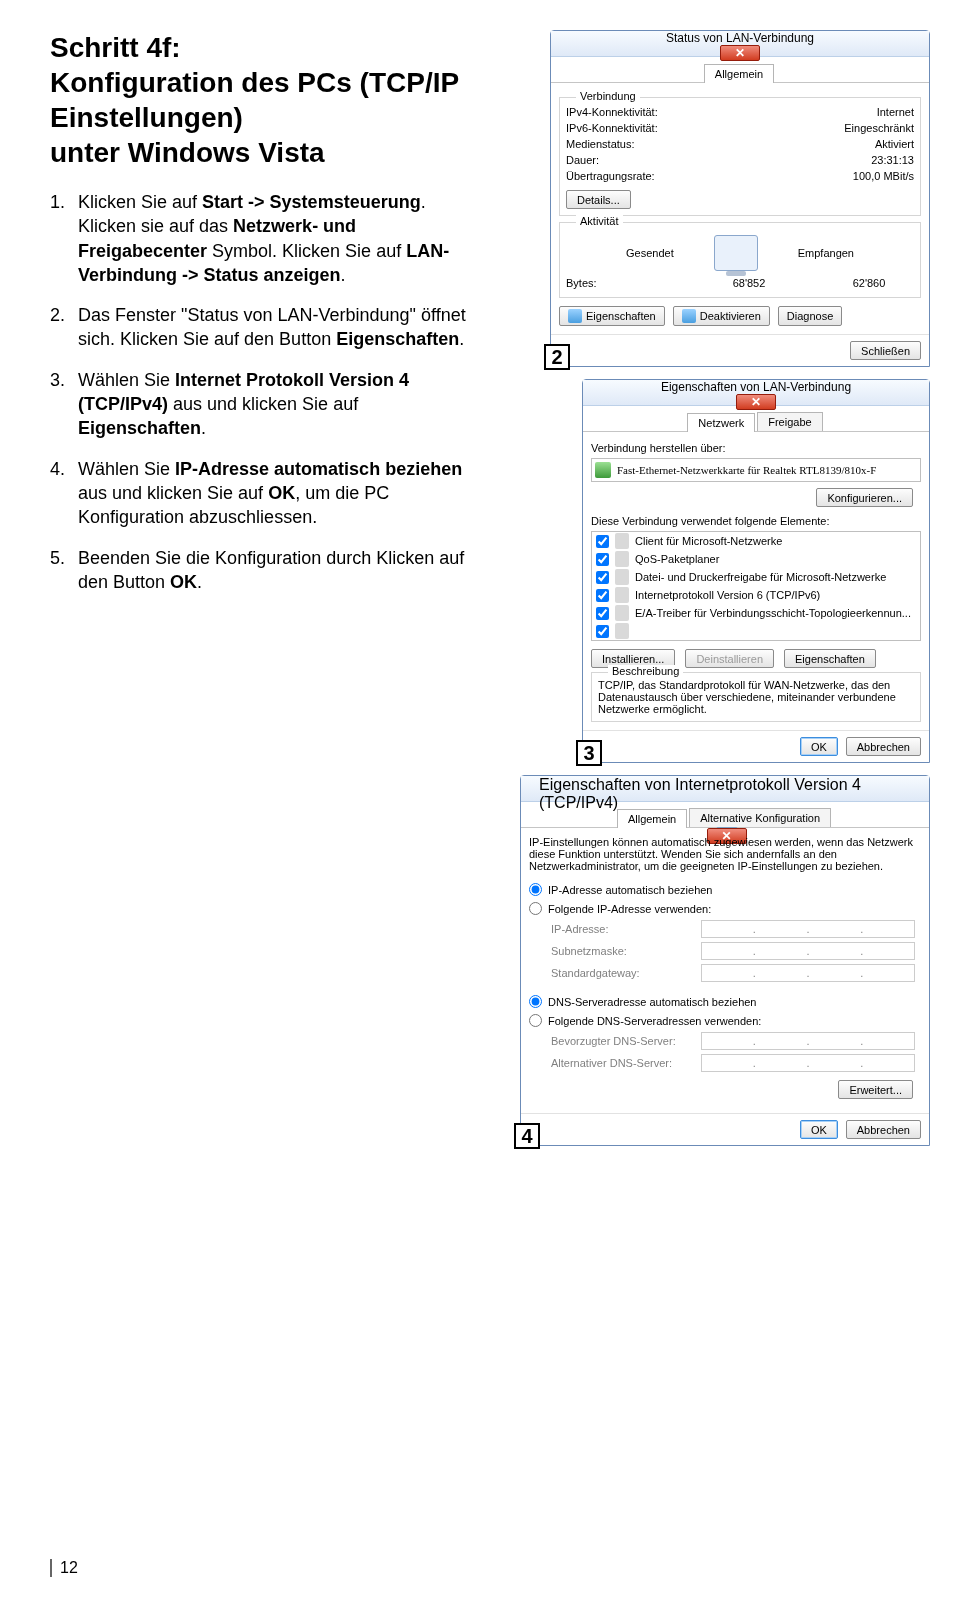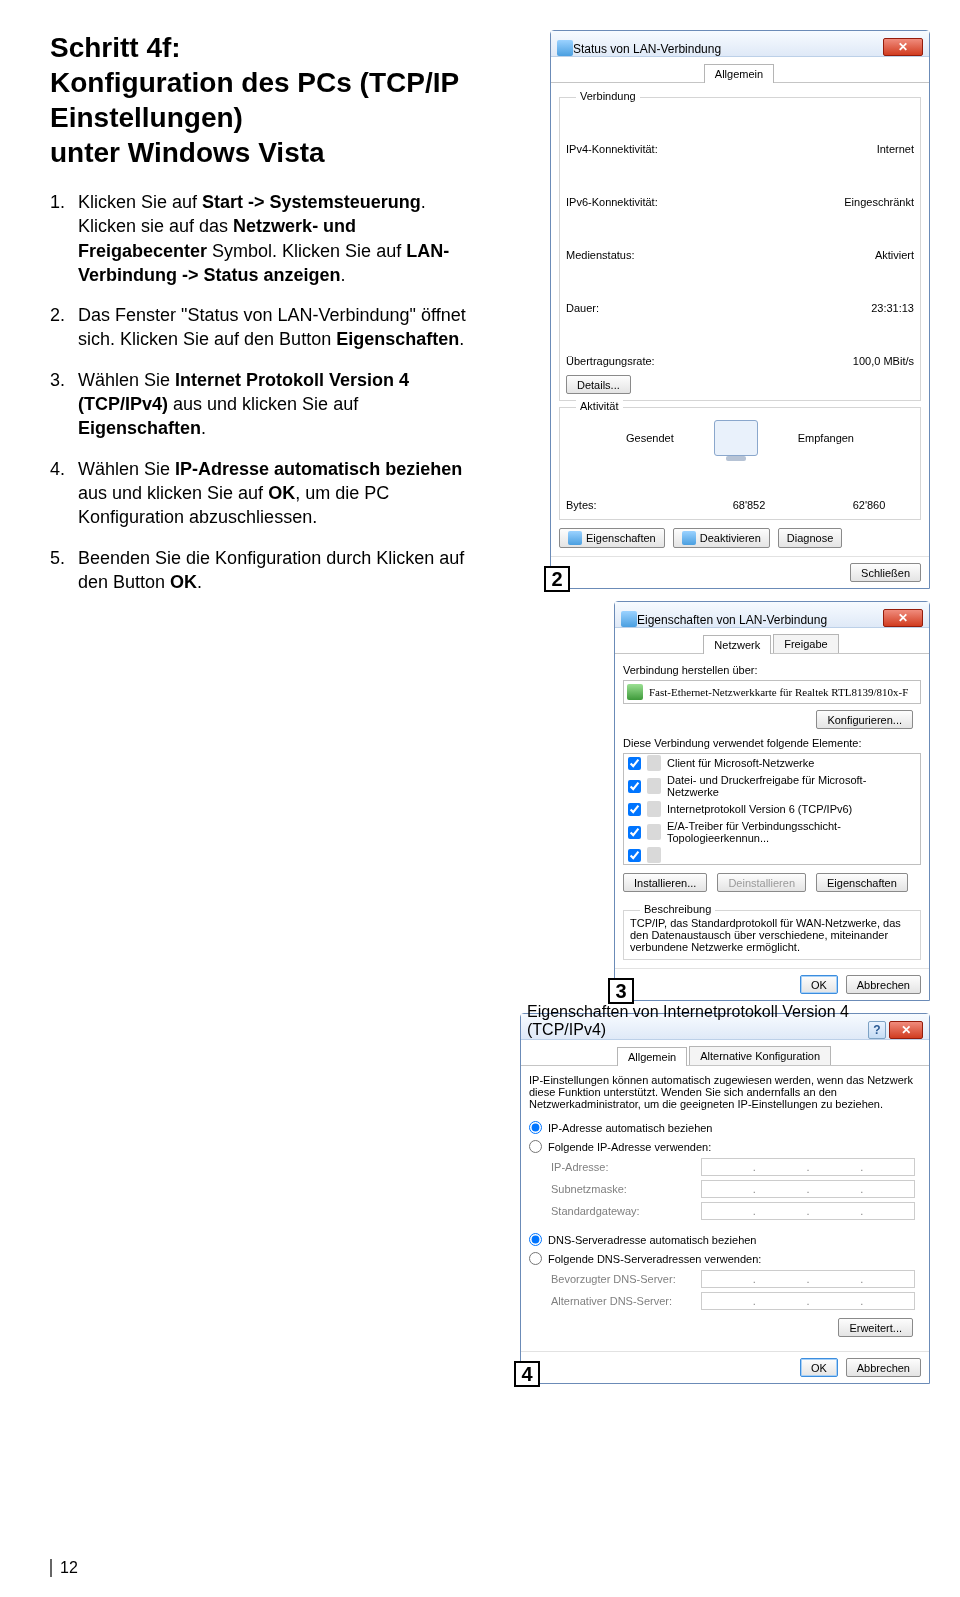--- a/index.html
+++ b/index.html
@@ -46,23 +46,24 @@
     font-family: "Segoe UI", Tahoma, sans-serif;
     color: #000;
     margin-bottom: 12px;
     position: relative;
   }
   .titlebar {
     height: 26px;
     background: linear-gradient(#f7fbff, #dfe9f7);
     border-bottom: 1px solid #bcd0e8;
     display: flex;
-    align-items: flex-end;
-    padding: 0 6px;
+    align-items: center;
+    padding: 0 18px;
     font-size: 12px;
+    flex-direction: column;
   }
   .titlebar .sp { flex: 1; }
   .closebtn {
     width: 40px; height: 18px;
     background: linear-gradient(#f08c7d, #d13c20);
     border: 1px solid #951c0b;
     border-radius: 2px;
     color: #fff;
     font-size: 12px; font-weight: bold;
     display: flex; align-items: center; justify-content: center;
@@ -98,21 +99,21 @@
   .iconbtn { padding: 2px 8px; display: inline-flex; align-items: center; gap: 4px; }
   .iconbtn .ico { width: 14px; height: 14px; }
 
   .group {
     border: 1px solid #d5d5d5; padding: 6px; margin-top: 6px; position: relative;
   }
   .group > .legend {
     position: absolute; top: -8px; left: 16px; background: #fff; padding: 0 4px; font-size: 11px;
   }
 
-  .kvrows .row { display: flex; padding: 2px 0; margin-top: 37px; }
+  .kvrows .row { display: flex; padding: 2px 0; }
   .kvrows .row .k { flex: 1; }
   .kvrows .row .v { text-align: right; }
 
   
   .activity {
     display: flex; align-items: center; justify-content: center; gap: 40px;
     padding: 6px 0 4px 0;
   }
   .mon {
     width: 44px; height: 36px; background: #e9f1fb; border: 1px solid #8aa7cc; border-radius: 3px;
@@ -271,21 +272,21 @@
               <span>Diagnose</span>
             </span>
         </div>
       </div>
       <div class="btn-row" style="border-top:1px solid #e2e2e2;">
         <span class="btn">Schließen</span>
       </div>
       <div class="step-no" style="left:-7px; bottom:-4px;">2</div>
     </div>
 
-    <div class="win" style="width:316px; margin-left:auto;">
+    <div class="win" style="width:348px; margin-left:auto;">
       <div class="titlebar">
         <span class="smallicon icon-net"></span>
         <span>Eigenschaften von LAN-Verbindung</span>
         <span class="sp"></span>
         <span class="closebtn">✕</span>
       </div>
       <div class="tabs">
         <div class="tab active">Netzwerk</div>
         <div class="tab">Freigabe</div>
       </div>
@@ -306,20 +307,27 @@
                 <span class="ci">
                   <span class="smallicon" style="background:#d9d9d9;border-radius:2px;"></span>
                 </span>
                 <span>Client für Microsoft-Netzwerke</span>
               </div>
               <div class="item">
                 <input type="checkbox" checked="" style="">
                 <span class="ci">
                   <span class="smallicon" style="background:#d9d9d9;border-radius:2px;"></span>
                 </span>
+                <span>QoS-Paketplaner</span>
+              </div>
+              <div class="item">
+                <input type="checkbox" checked="" style="">
+                <span class="ci">
+                  <span class="smallicon" style="background:#d9d9d9;border-radius:2px;"></span>
+                </span>
                 <span>Datei- und Druckerfreigabe für Microsoft-Netzwerke</span>
               </div>
               <div class="item">
                 <input type="checkbox" checked="" style="">
                 <span class="ci">
                   <span class="smallicon" style="background:#d9d9d9;border-radius:2px;"></span>
                 </span>
                 <span>Internetprotokoll Version 6 (TCP/IPv6)</span>
               </div>
               <div class="item">
@@ -335,21 +343,21 @@
                   <span class="smallicon" style="background:#d9d9d9;border-radius:2px;"></span>
                 </span>
               </div>
             </div>
         </div>
         <div style="display:flex; gap:10px; margin-top:8px;">
           <span class="btn">Installieren...</span>
           <span class="btn" style="color:#9a9a9a;">Deinstallieren</span>
           <span class="btn">Eigenschaften</span>
         </div>
-        <div class="group" style="margin-top:18px;">
+        <div class="group" style="margin-top:4px;">
           <span class="legend">Beschreibung</span>
           <div style="font-size:11px;">TCP/IP, das Standardprotokoll für WAN-Netzwerke, das den Datenaustausch über verschiedene, miteinander verbundene Netzwerke ermöglicht.</div>
         </div>
       </div>
       <div class="btn-row" style="border-top:1px solid #e2e2e2;">
         <span class="btn glow">OK</span>
         <span class="btn">Abbrechen</span>
       </div>
       <div class="step-no" style="left:-7px; bottom:-4px;">3</div>
     </div>

